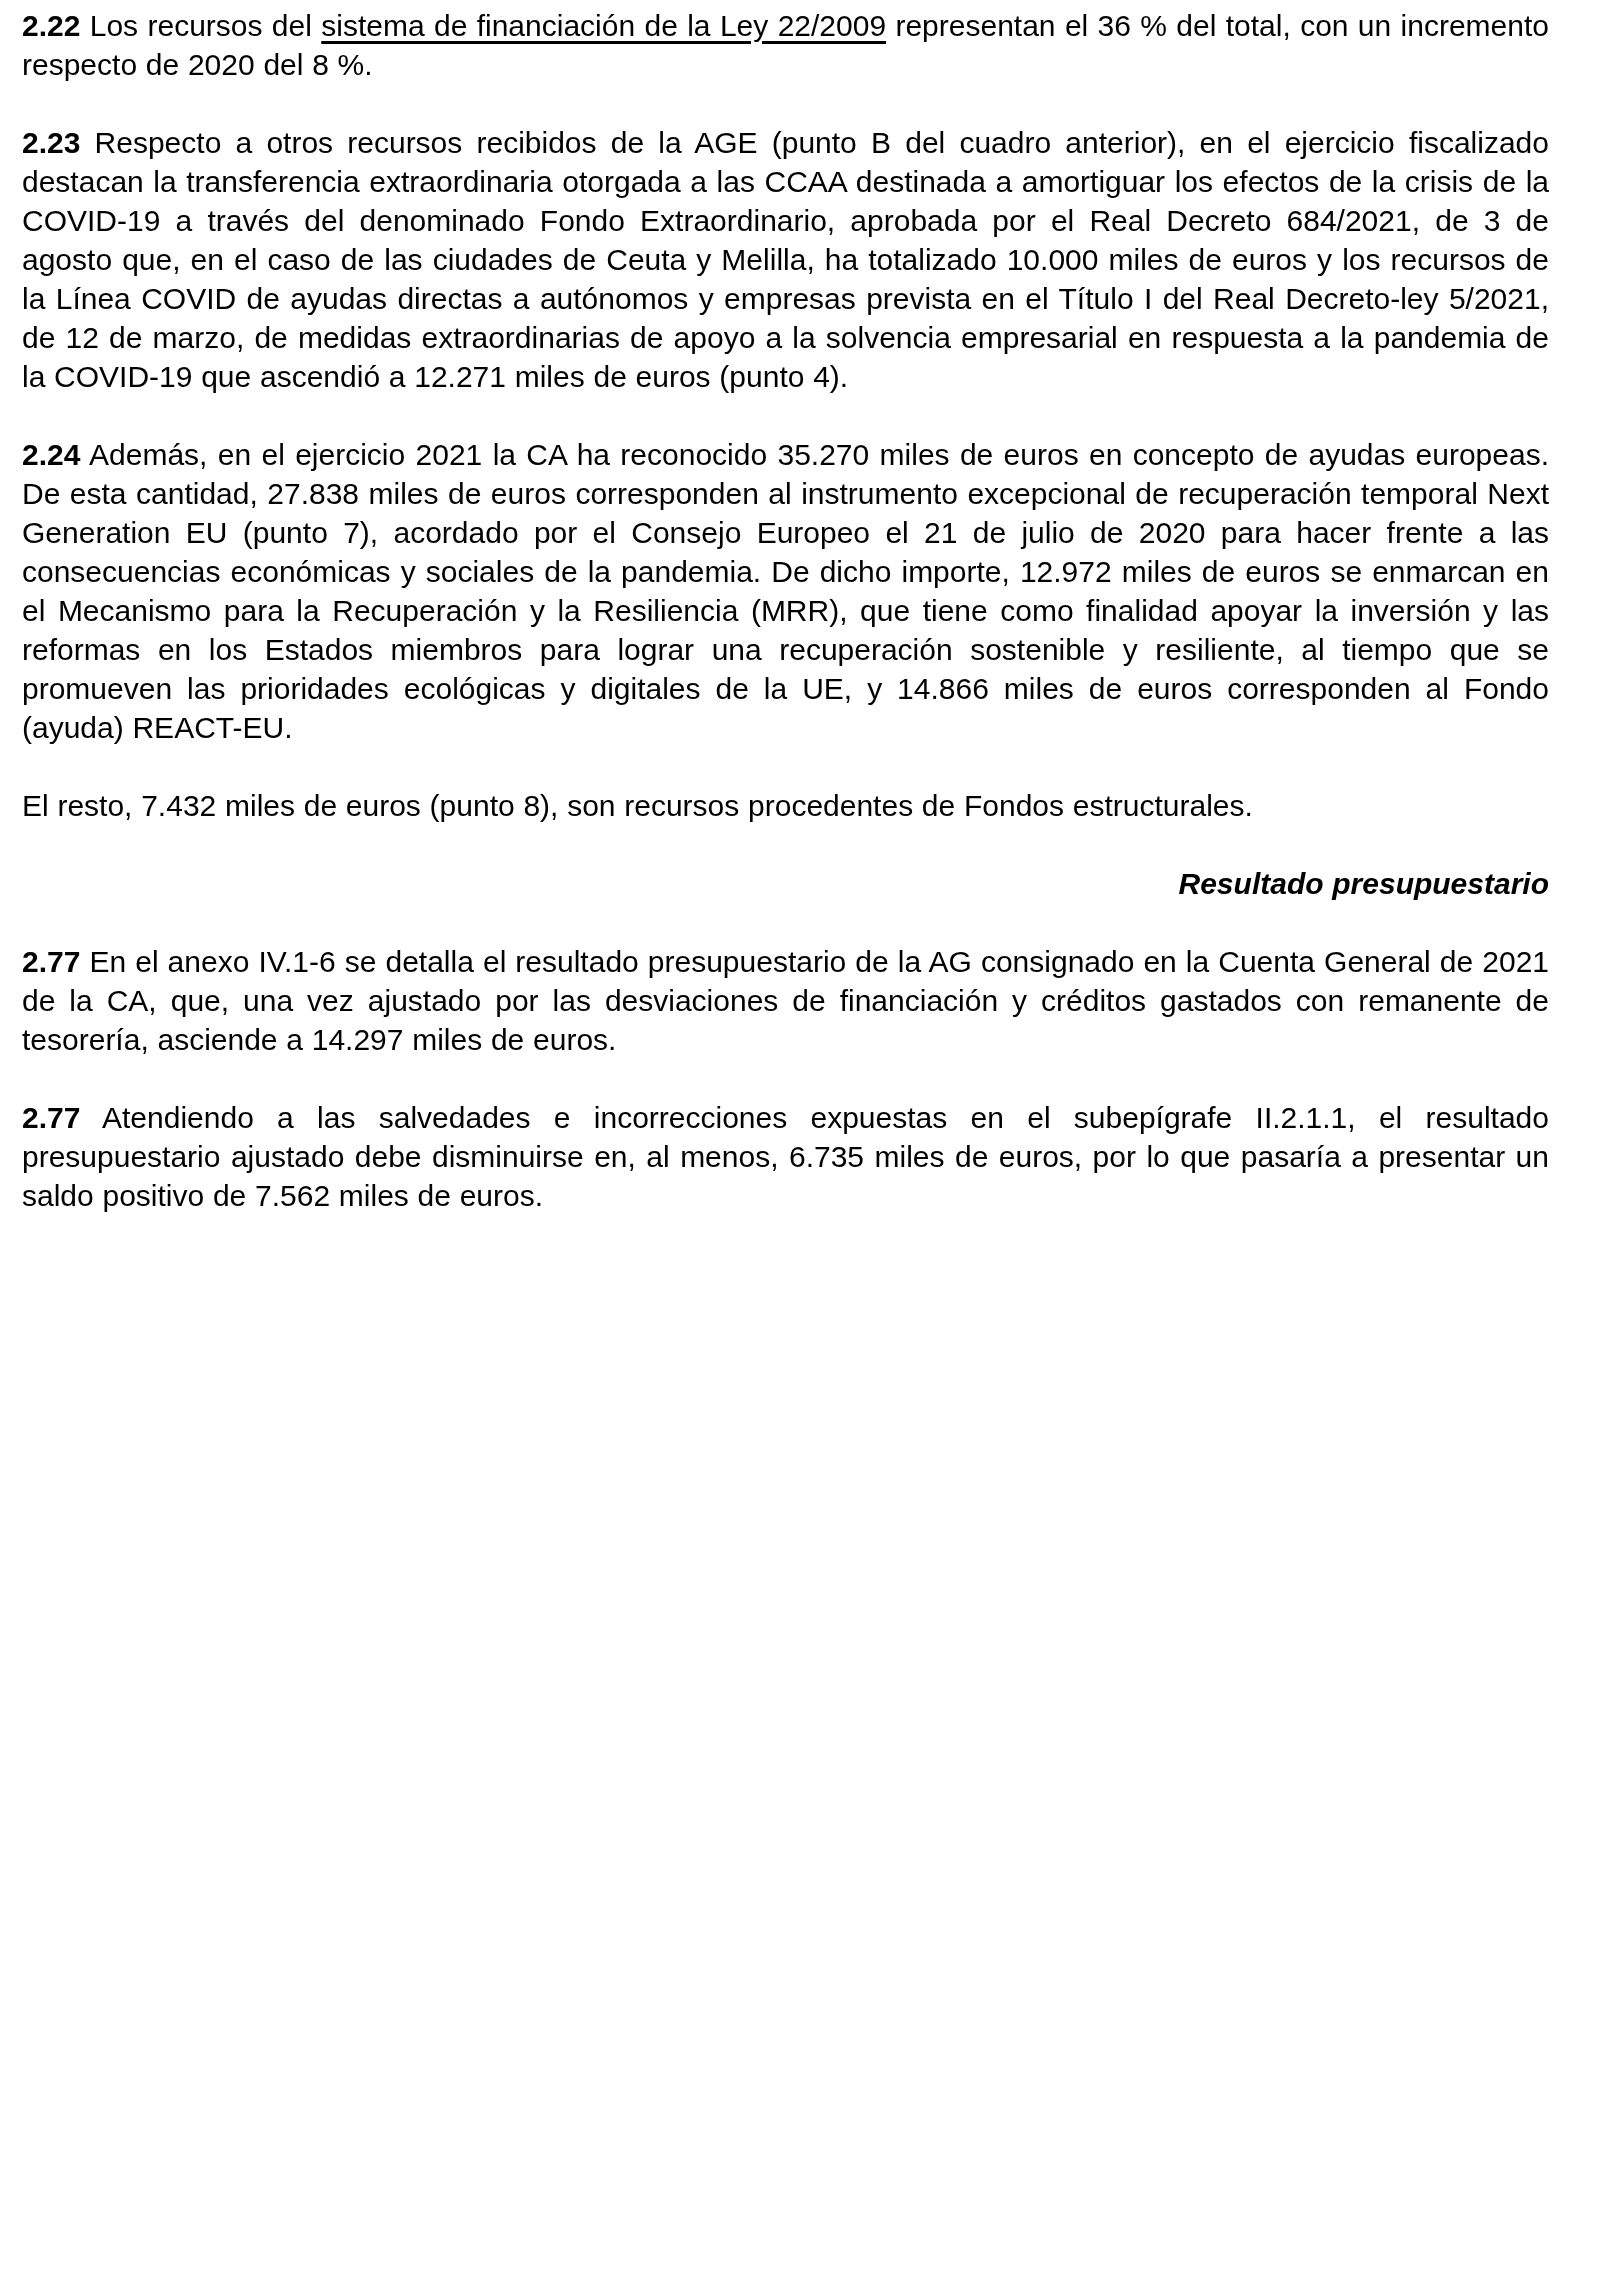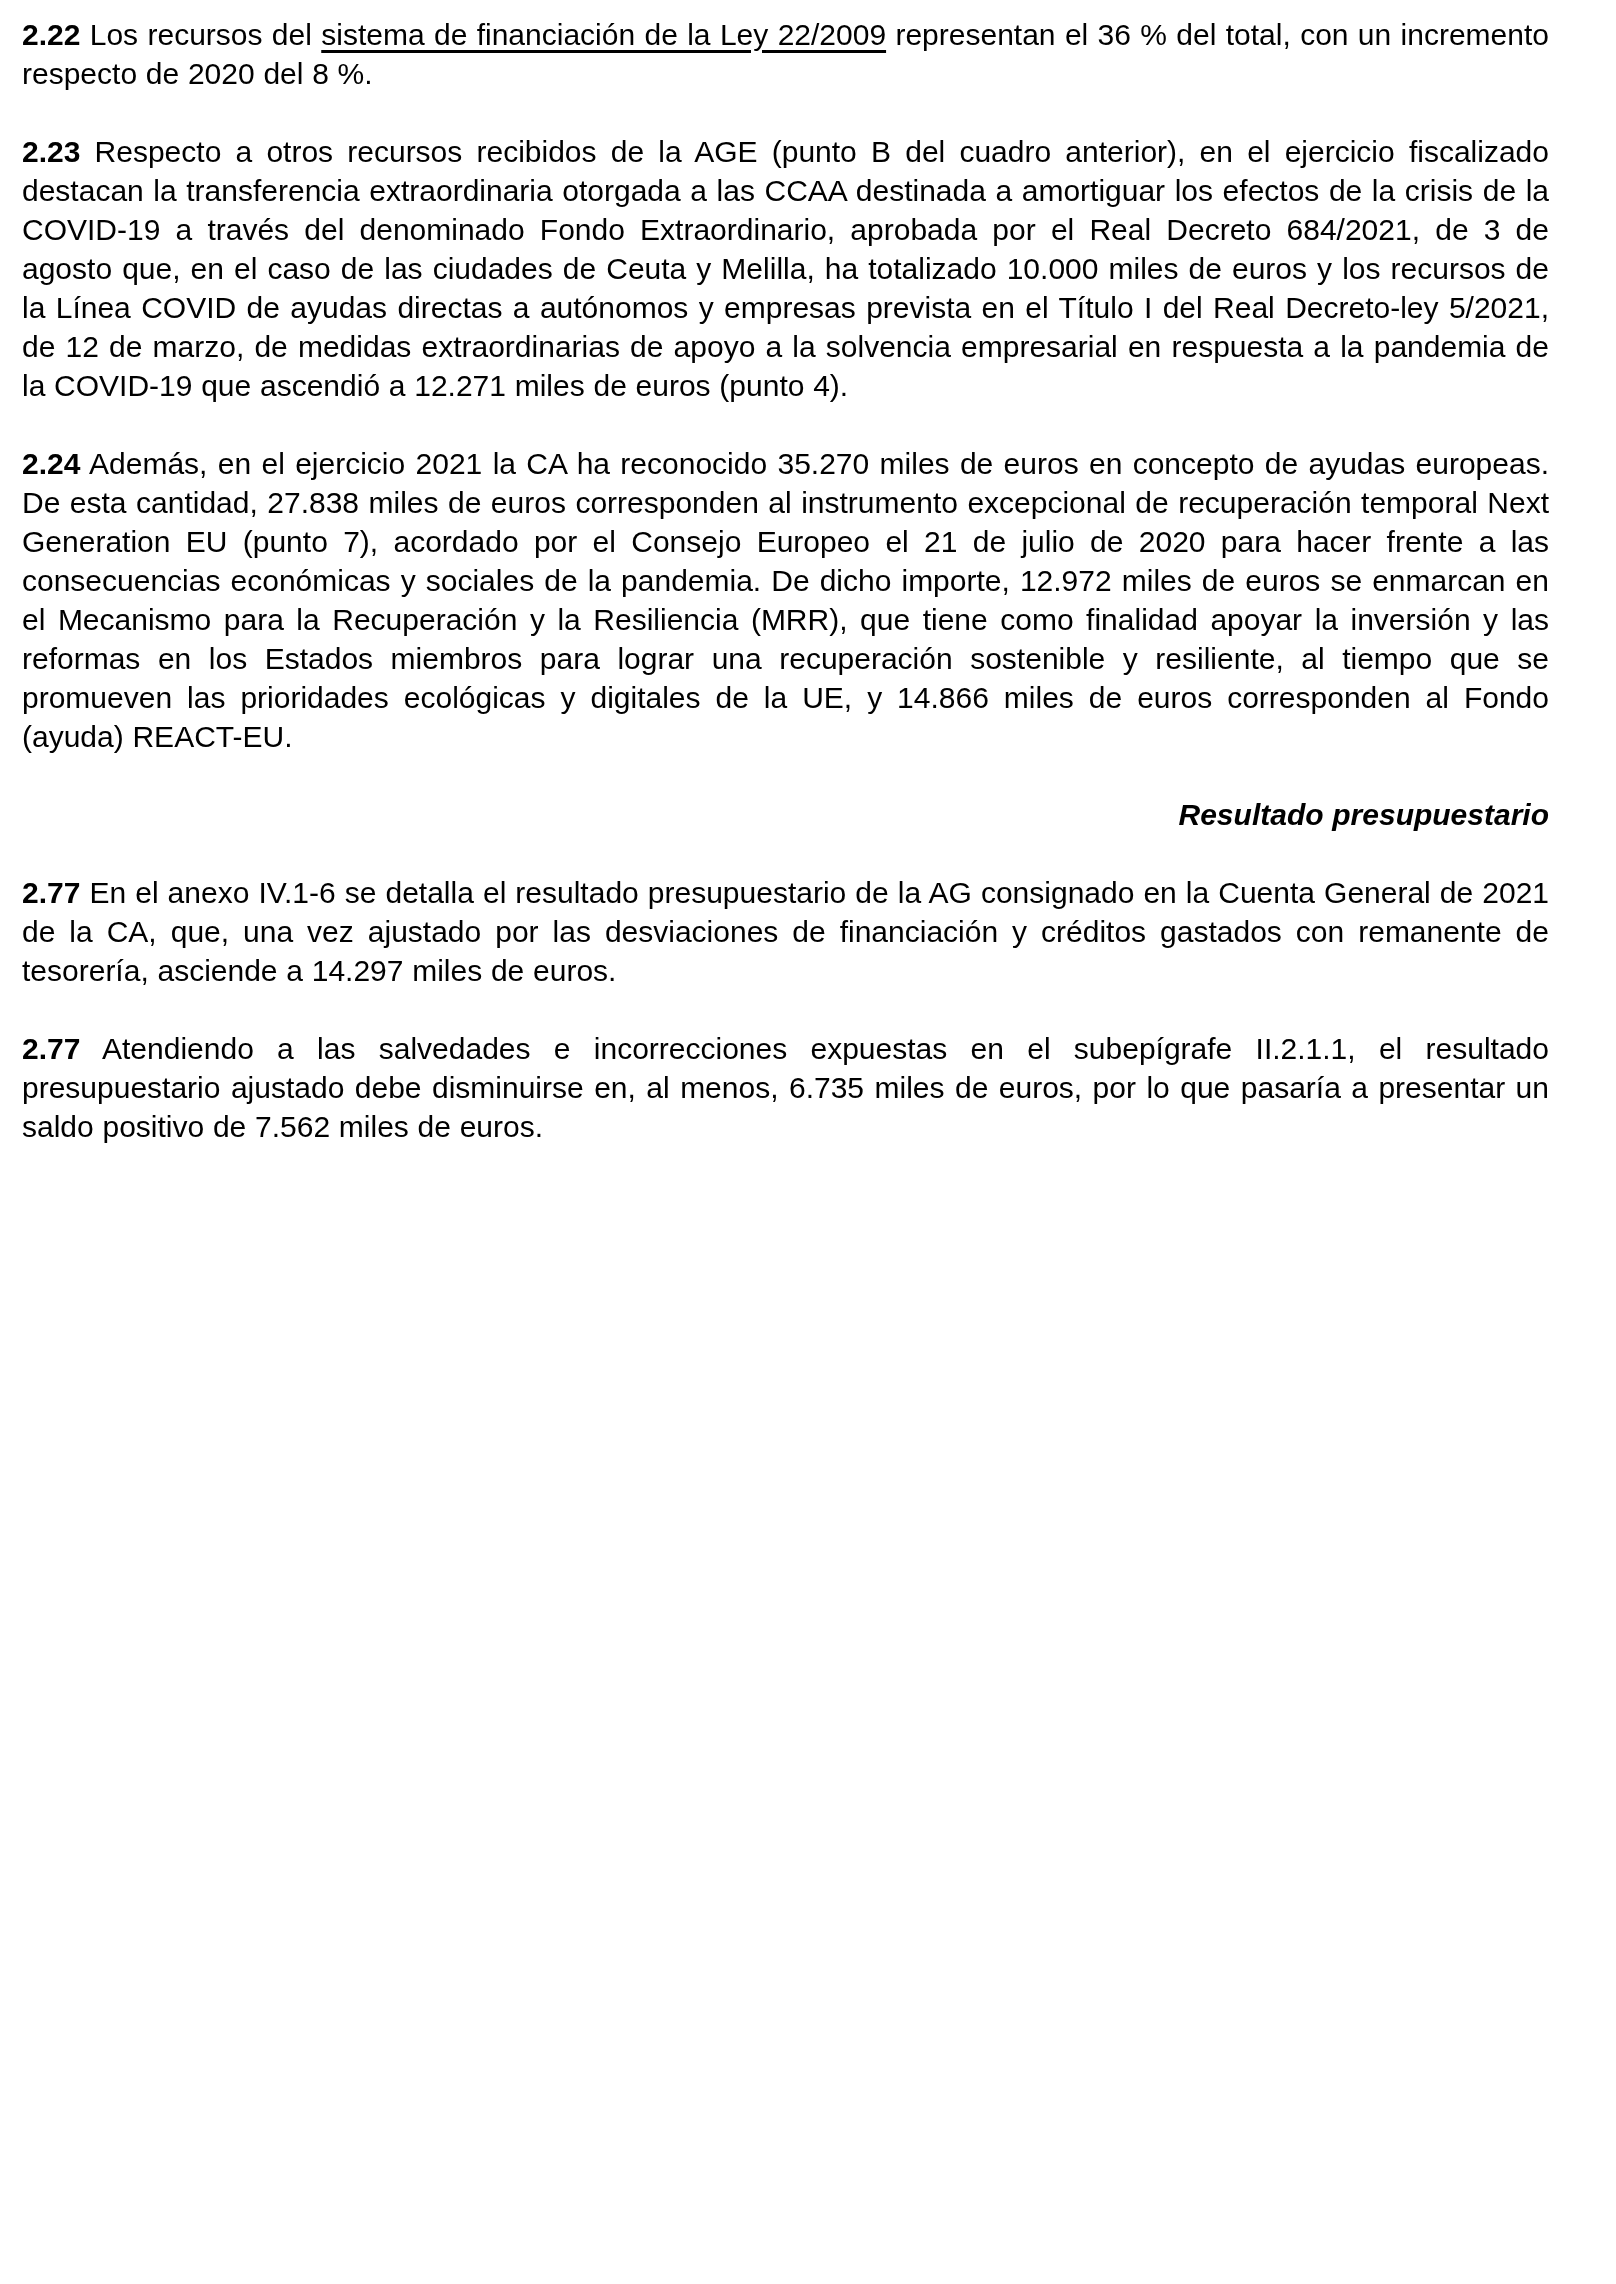--- a/index.html
+++ b/index.html
@@ -11,21 +11,21 @@
     position: relative;
     width: 1617px;
     height: 2284px;
     background: #ffffff;
     color: #000000;
     font-family: "Liberation Sans", sans-serif;
     overflow: hidden;
     box-sizing: border-box;
   }
   .content {
-    padding: 15px 68px 0 22px;
+    padding: 6px 68px 0 22px;
   }
   .para {
     font-size: 30px;
     line-height: 39px;
     text-align: justify;
     margin: 0 0 39px 0;
     color: #000000;
     word-spacing: 0.4px;
   }
   .num {
@@ -45,18 +45,19 @@
   }
 </style>
 </head>
 <body>
 
 <div class="page">
   <div class="content">
       <p class="para"><span class="num">2.22</span><span> Los recursos del </span><span class="u">sistema de financiación de la Ley 22/2009</span><span> representan el 36 % del total, con un incremento respecto de 2020 del 8 %.</span></p>
       <p class="para"><span class="num">2.23</span><span> Respecto a otros recursos recibidos de la AGE (punto B del cuadro anterior), en el ejercicio fiscalizado destacan la transferencia extraordinaria otorgada a las CCAA destinada a amortiguar los efectos de la crisis de la COVID-19 a través del denominado Fondo Extraordinario, aprobada por el Real Decreto 684/2021, de 3 de agosto que, en el caso de las ciudades de Ceuta y Melilla, ha totalizado 10.000 miles de euros y los recursos de la Línea COVID de ayudas directas a autónomos y empresas prevista en el Título I del Real Decreto-ley 5/2021, de 12 de marzo, de medidas extraordinarias de apoyo a la solvencia empresarial en respuesta a la pandemia de la COVID-19 que ascendió a 12.271 miles de euros (punto 4).</span></p>
       <p class="para"><span class="num">2.24</span><span> Además, en el ejercicio 2021 la CA ha reconocido 35.270 miles de euros en concepto de ayudas europeas. De esta cantidad, 27.838 miles de euros corresponden al instrumento excepcional de recuperación temporal Next Generation EU (punto 7), acordado por el Consejo Europeo el 21 de julio de 2020 para hacer frente a las consecuencias económicas y sociales de la pandemia. De dicho importe, 12.972 miles de euros se enmarcan en el Mecanismo para la Recuperación y la Resiliencia (MRR), que tiene como finalidad apoyar la inversión y las reformas en los Estados miembros para lograr una recuperación sostenible y resiliente, al tiempo que se promueven las prioridades ecológicas y digitales de la UE, y 14.866 miles de euros corresponden al Fondo (ayuda) REACT-EU.</span></p>
+      <p class="para"><span>El resto, 7.432 miles de euros (punto 8), son recursos procedentes de Fondos estructurales.</span></p>
       <p class="para heading-block"><span class="heading-text">Resultado presupuestario</span></p>
       <p class="para"><span class="num">2.77</span><span> En el anexo IV.1-6 se detalla el resultado presupuestario de la AG consignado en la Cuenta General de 2021 de la CA, que, una vez ajustado por las desviaciones de financiación y créditos gastados con remanente de tesorería, asciende a 14.297 miles de euros.</span></p>
       <p class="para"><span class="num">2.77</span><span> Atendiendo a las salvedades e incorrecciones expuestas en el subepígrafe II.2.1.1, el resultado presupuestario ajustado debe disminuirse en, al menos, 6.735 miles de euros, por lo que pasaría a presentar un saldo positivo de 7.562 miles de euros.</span></p>
     </div>
 </div>
 
 
 </body></html>

